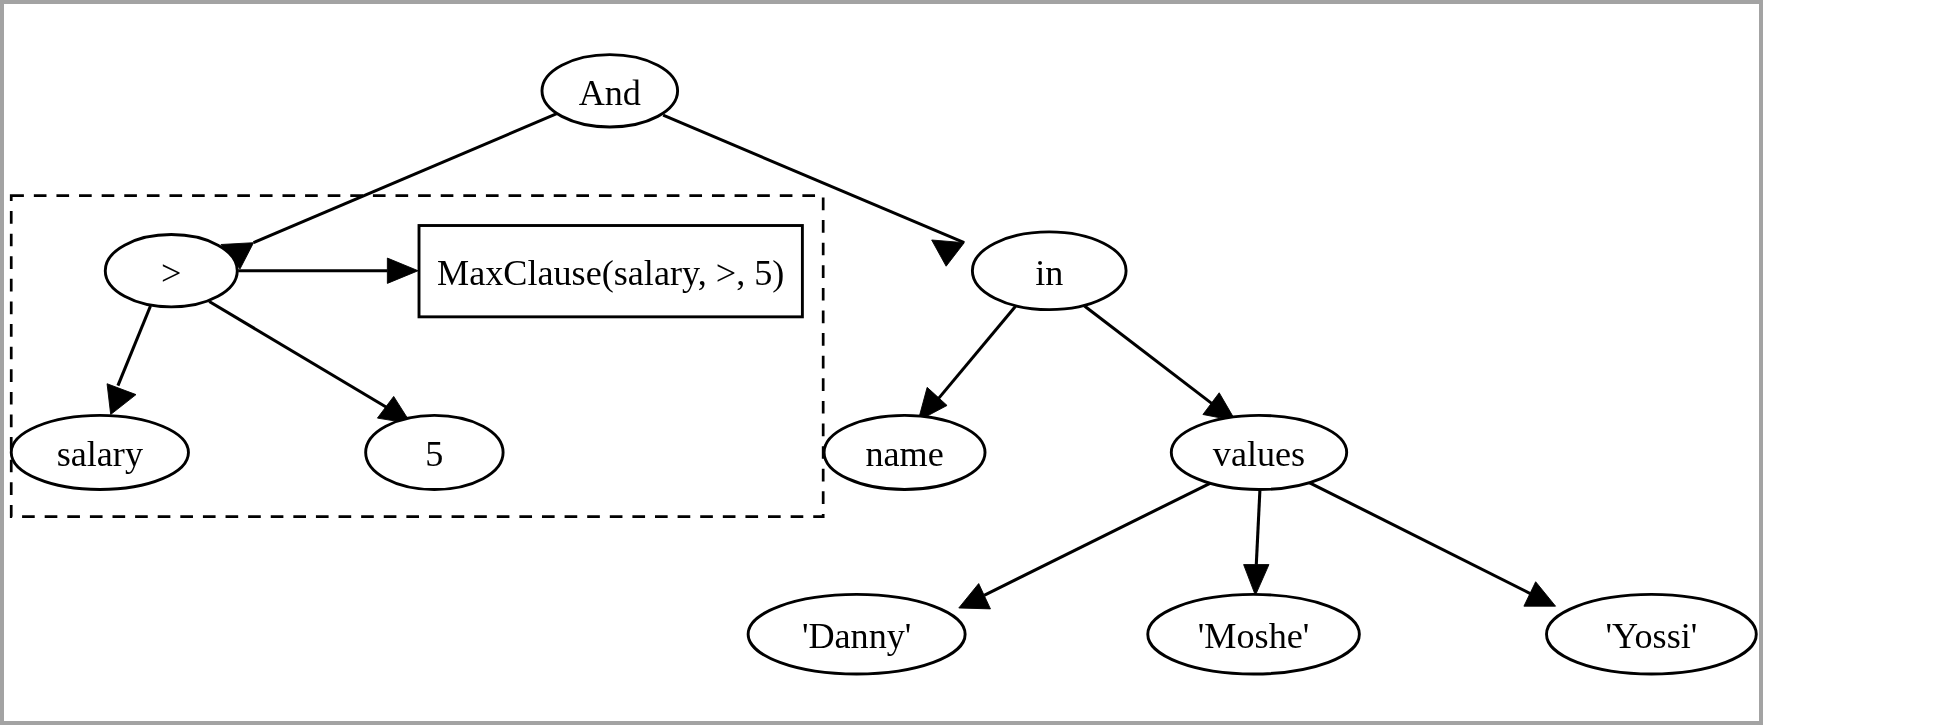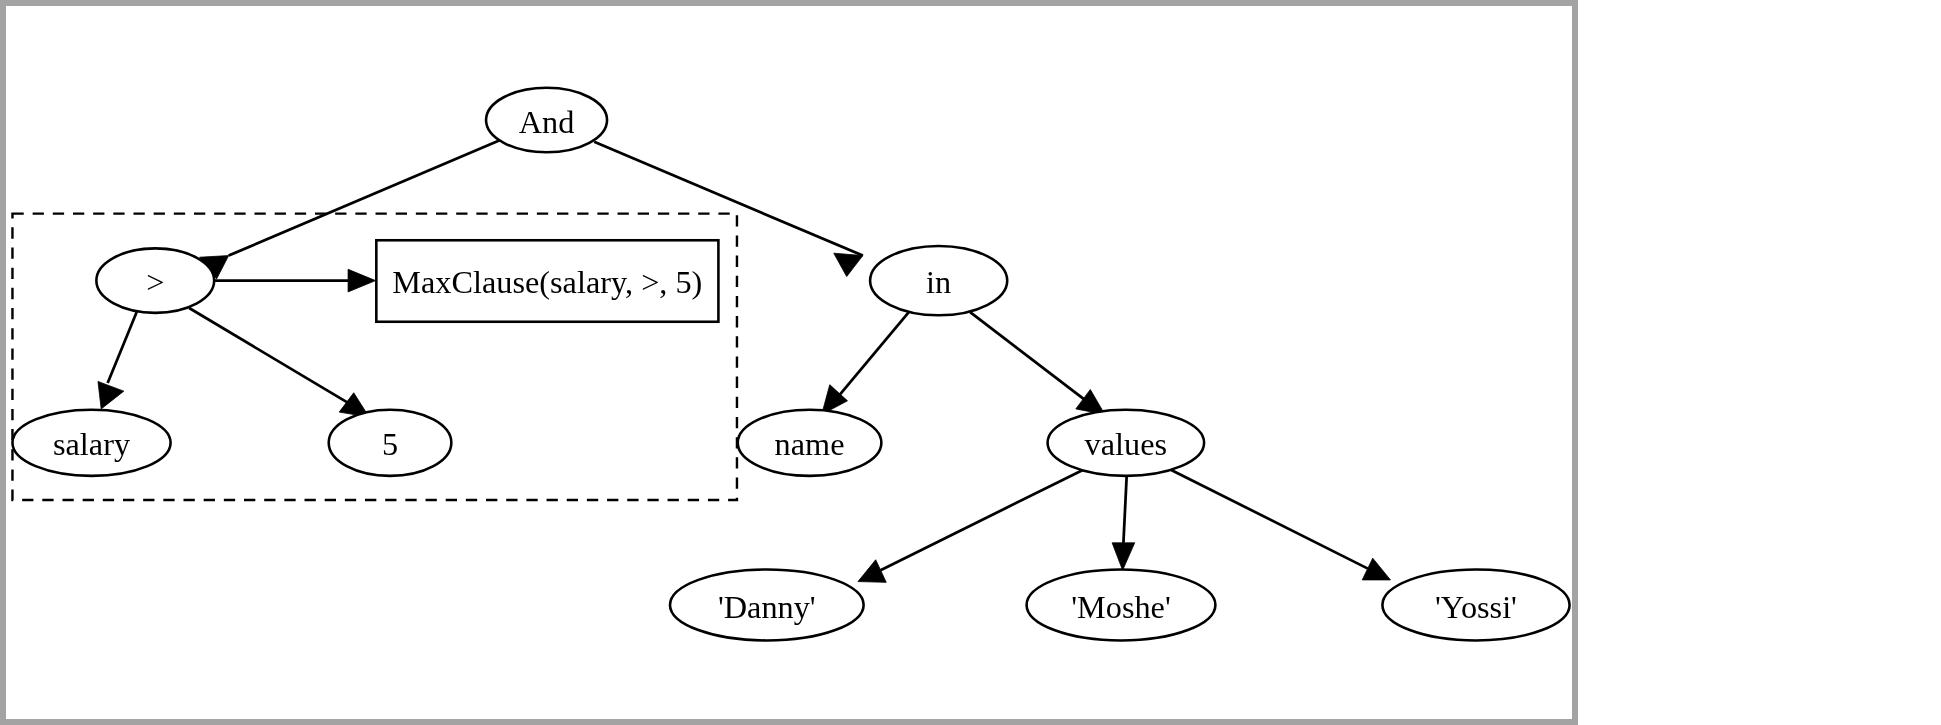--- a/index.html
+++ b/index.html
@@ -5,25 +5,25 @@
   html, body {
     margin: 0;
     padding: 0;
     background: #ffffff;
   }
   body {
     font-family: "Liberation Serif", "DejaVu Serif", serif;
   }
   #diagram-canvas {
     position: relative;
-    width: 1578px;
+    width: 1763px;
     height: 725px;
     background: #ffffff;
     box-sizing: border-box;
-    border: 6px solid #a3a3a3;
+    border: 4px solid #a3a3a3;
     overflow: hidden;
   }
   #diagram-svg {
     display: block;
     width: 100%;
     height: 100%;
   }
   .node-ellipse {
     fill: #ffffff;
     stroke: #000000;

